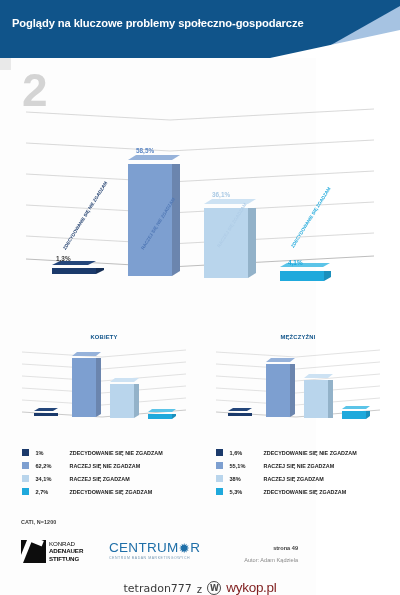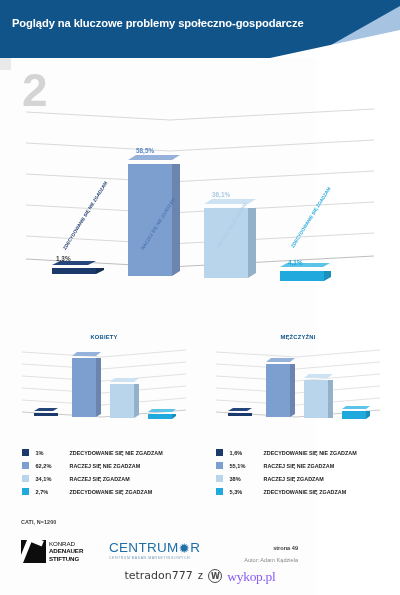--- a/index.html
+++ b/index.html
@@ -186,38 +186,38 @@
   }
   .autor {
     position: absolute; right: 18px; top: 557px;
     font-size: 5.6px; color: #8a8a8a;
   }
 
   
   .wm {
     position: absolute; left: 0; top: 569px;
     width: 400px; height: 26px;
-    display: flex; align-items: flex-start; justify-content: center;
+    display: flex; align-items: flex-end; justify-content: center;
     gap: 5px;
   }
   .wm-user {
     font-size: 11px; color: #3a3a3a;
     font-family: "DejaVu Sans", sans-serif;
   }
   .wm-z { font-size: 11px; color: #3a3a3a; }
   .wm-badge {
     width: 14px; height: 14px; border-radius: 50%;
     border: 1.6px solid #4a4a4a;
     display: flex; align-items: center; justify-content: center;
     font-size: 8px; font-weight: bold; color: #4a4a4a;
     font-family: "DejaVu Sans", sans-serif;
   }
   .wm-dom {
-    font-size: 13.5px; color: #8b5cf6;
-    font-family: Liberation Serif, serif;
+    font-size: 13.5px; color: #7f1d1d;
+    font-family: Liberation Sans, sans-serif;
     letter-spacing: -0.3px;
   }
 </style>
 </head>
 <body>
 
 <div id="slide">
 
   <div class="header">
     <div class="hdr-lightband"></div>

